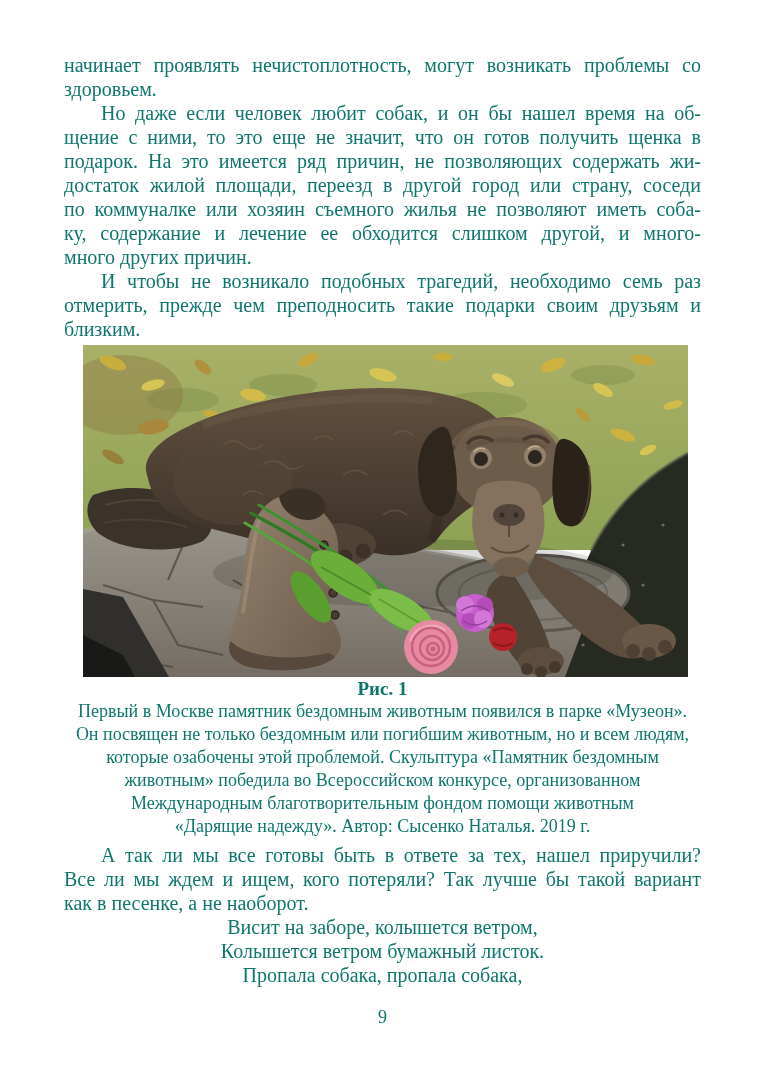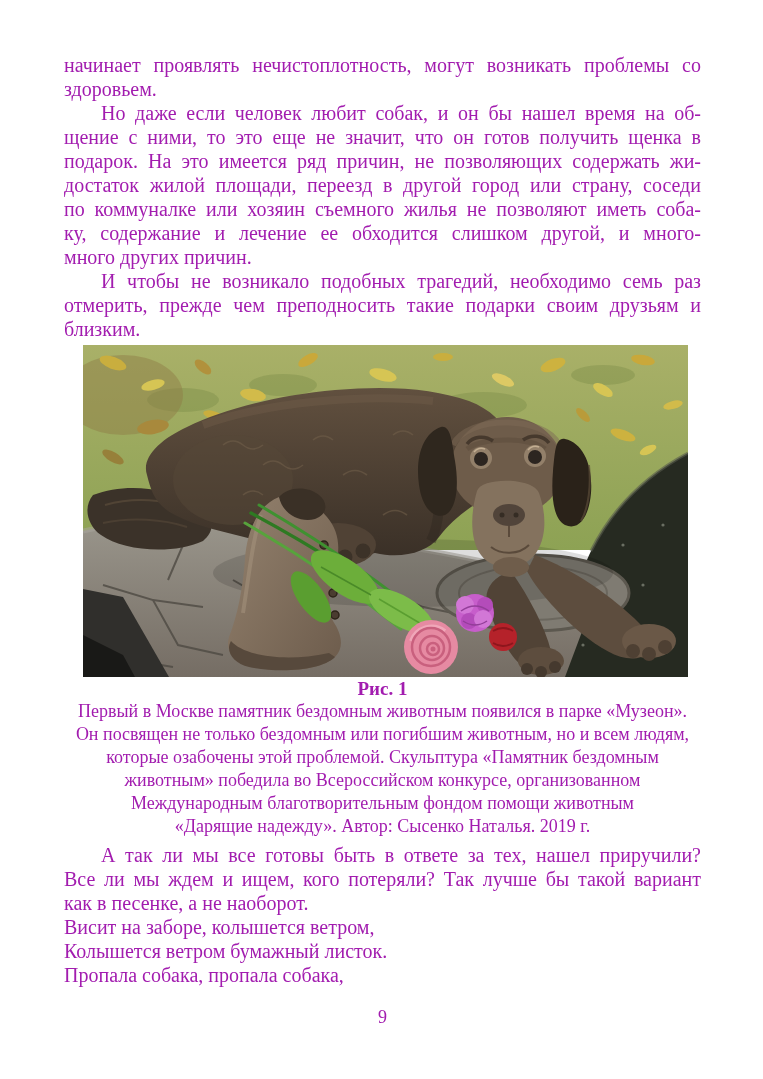--- a/index.html
+++ b/index.html
@@ -2,32 +2,32 @@
 <html><head>
 <meta charset="utf-8">
 <style>
   html,body { margin:0; padding:0; }
   .page {
     position: relative;
     width: 763px; height: 1079px;
     background: #ffffff;
     overflow: hidden;
     font-family: "Liberation Serif", "DejaVu Serif", serif;
-    color: #a21caf;
+    color: #0f766e;
   }
   .content {
     position: absolute;
     left: 64px; top: 53px;
     width: 637px;
   }
   .line { font-size: 20px; line-height: 24px; white-space: normal; }
   .j { text-align: justify; text-align-last: justify; }
   .l { text-align: left; }
   .ind { text-indent: 37px; }
-  .c { text-align: left; }
+  .c { text-align: center; }
   .fig { width: 605px; margin: 4px 0 0 19px; }
   .fig svg { display:block; }
   .figlabel {
     text-align: center; font-weight: bold;
     font-size: 19px; line-height: 23px; 
   }
   .cap { font-size: 18px; line-height: 23px; text-align: center; }
   .p4 { margin-top: 5px; }
   .pagenum {
     text-align: center; font-size: 18px; line-height: 20px;

